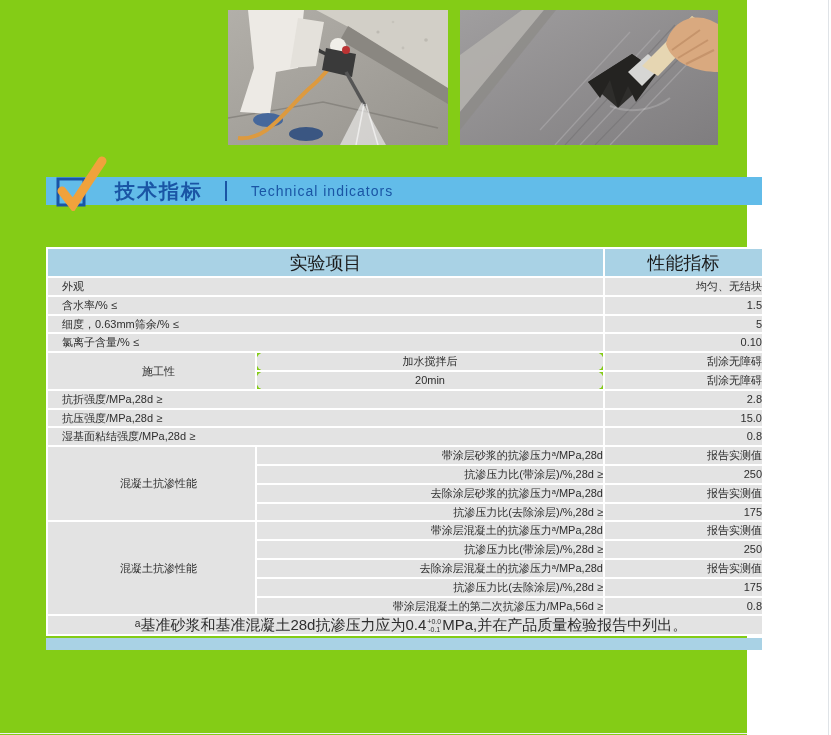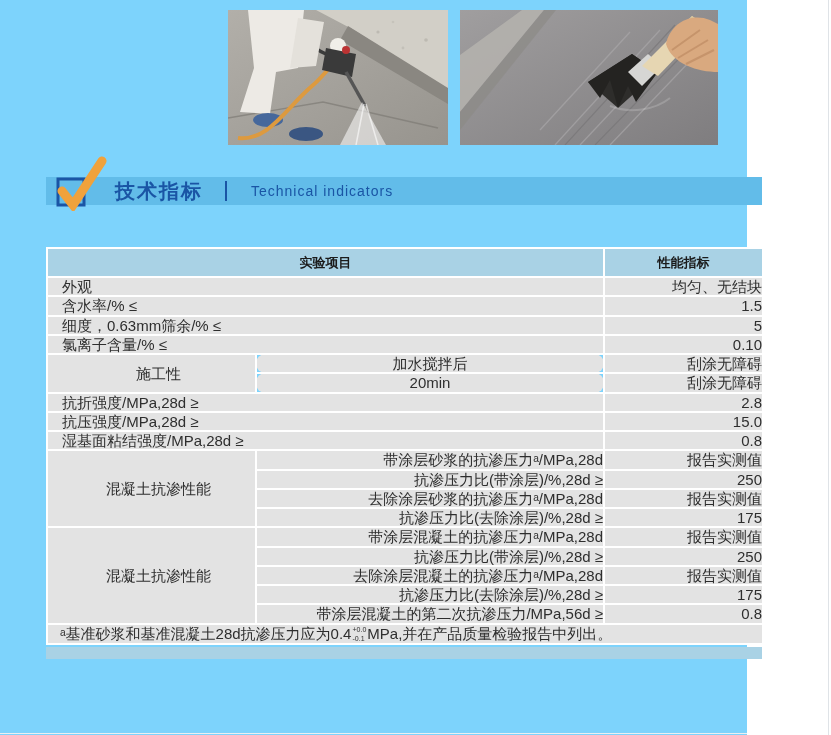--- a/index.html
+++ b/index.html
@@ -2,21 +2,21 @@
 <html><head>
 <meta charset="utf-8">
 <style>
   * { margin:0; padding:0; box-sizing:border-box; }
   html,body { background:#ffffff; }
   body {
     width:831px; height:735px;
     font-family:"Liberation Sans","DejaVu Sans",sans-serif;
     color:#333; position:relative; overflow:hidden;
   }
-  .page { position:relative; width:747px; height:735px; background:#7dd3fc; }
+  .page { position:relative; width:747px; height:735px; background:#84cc16; }
   .edge-right { position:absolute; top:0; bottom:0; left:828px; width:1px; background:#dfe3e7; }
   .edge-bottom { position:absolute; left:0; right:0; top:733px; height:1px; background:#eceff1; }
 
   
   .photo { position:absolute; top:10px; height:135px; overflow:hidden; }
   .photo svg { display:block; }
   .photo-left  { left:228px; width:220px; }
   .photo-right { left:460px; width:258px; }
 
   
@@ -35,32 +35,32 @@
   
   .standard-note {
     position:absolute; left:46px; top:213px; width:716px;
     text-align:right; font-size:18px; color:#1A55A5;
   }
 
   
   .table-wrap { position:absolute; left:46px; top:247px; width:716px; }
   table { width:716px; border-collapse:collapse; table-layout:fixed; }
   col.c1 { width:209px; } col.c2 { width:348px; } col.c3 { width:159px; }
-  th, td { border:2px solid #ffffff; background:#E3E3E3; font-size:15px; color:#2e2e2e; }
+  th, td { border:2px solid #ffffff; background:#E3E3E3; font-size:11px; color:#2e2e2e; }
   th {
-    background:#A9D2E5; color:#1b1b1b; font-weight:bold; font-size:13px;
+    background:#A9D2E5; color:#1b1b1b; font-weight:normal; font-size:18px;
     height:29px; 
   }
   td { height:18.8px; line-height:1.15; }
   td.full   { text-align:left; padding-left:14px; }
   td.group  { text-align:center; padding-left:14px; vertical-align:middle;margin-top:40px; }
   td.sub    { text-align:right; padding-left:16px; }
   td.subc   { text-align:center;border-radius:9px; }
   td.val    { text-align:right; }
-  td.note   { text-align:left; padding-left:12px; font-size:15px; color:#2e2e2e; }
+  td.note   { text-align:center; padding-left:12px; font-size:15px; color:#2e2e2e; }
   .tol {
     display:inline-flex; flex-direction:column; vertical-align:middle;
     font-size:7px; line-height:1.15; color:#2e2e2e; margin:0 1px;
   }
   .bottom-bar { width:716px; height:12px; background:#A9D2E5; margin-top:2px; }
 </style>
 </head>
 <body>
 
 <div class="page">

